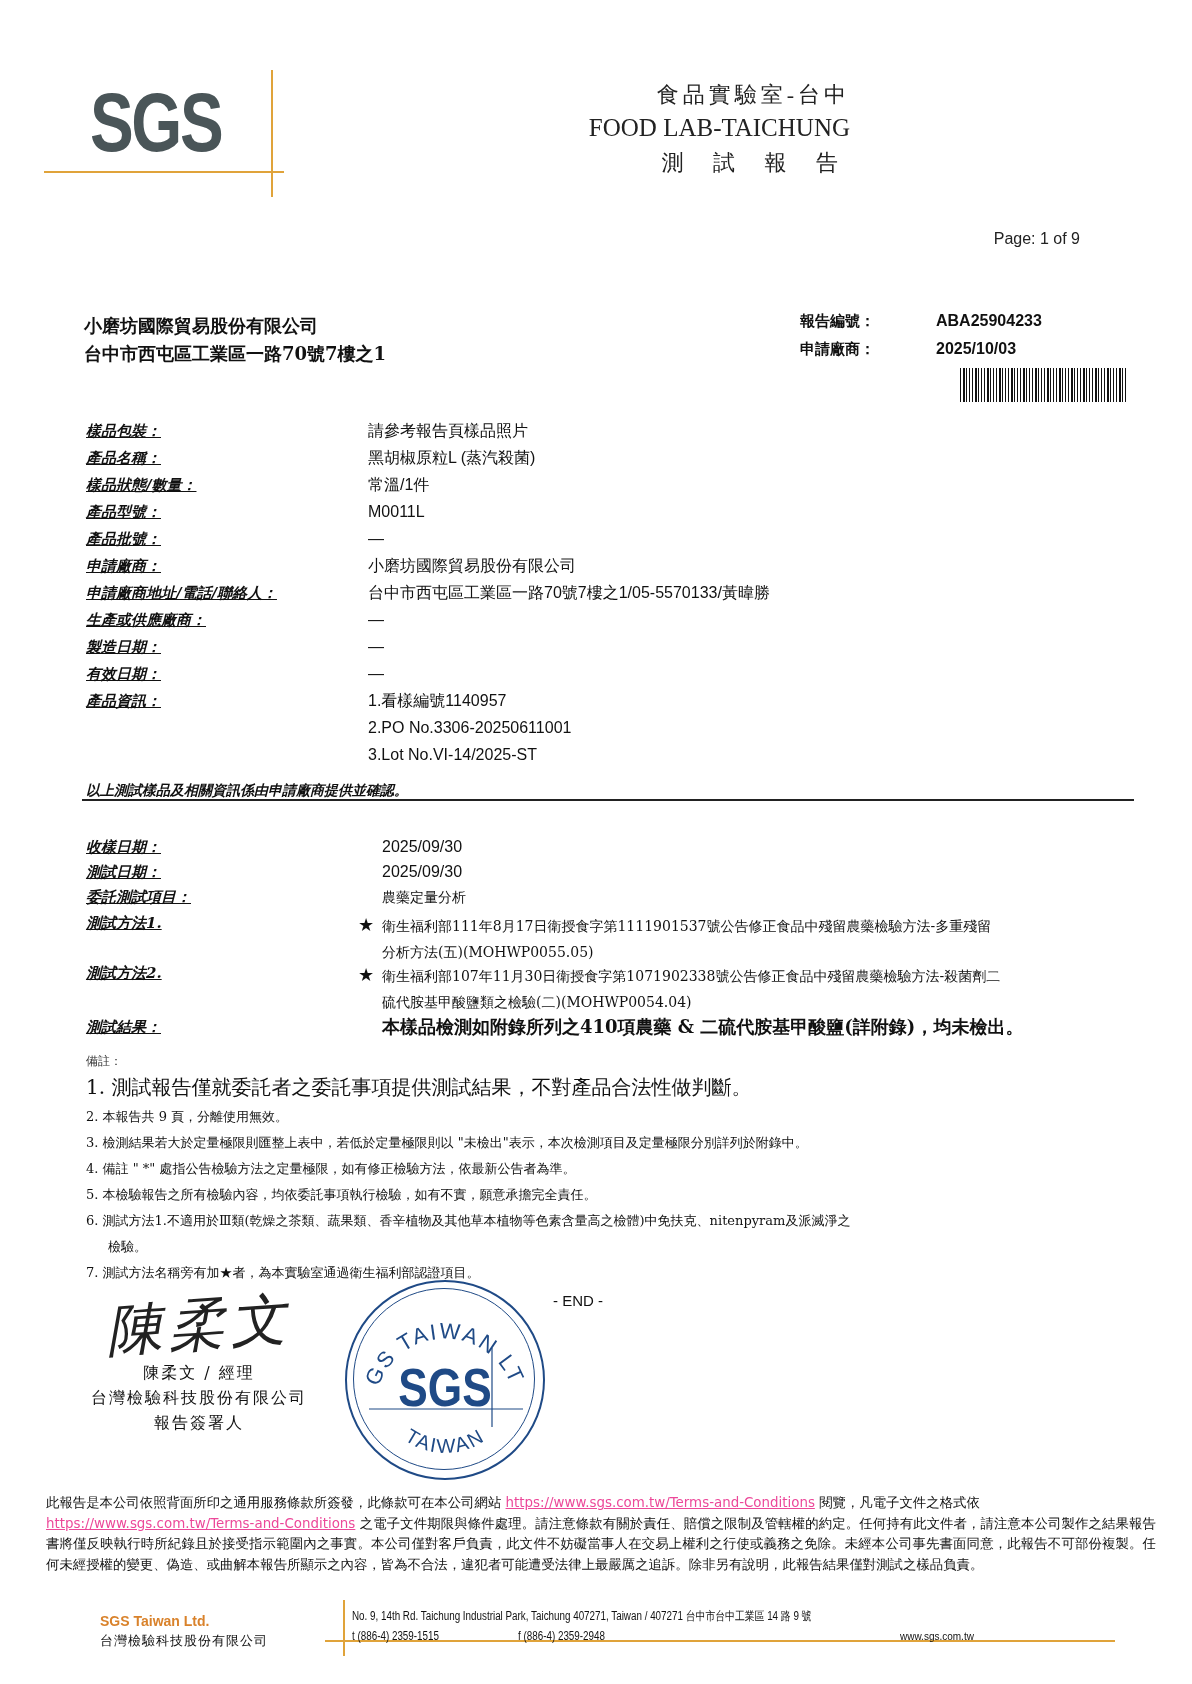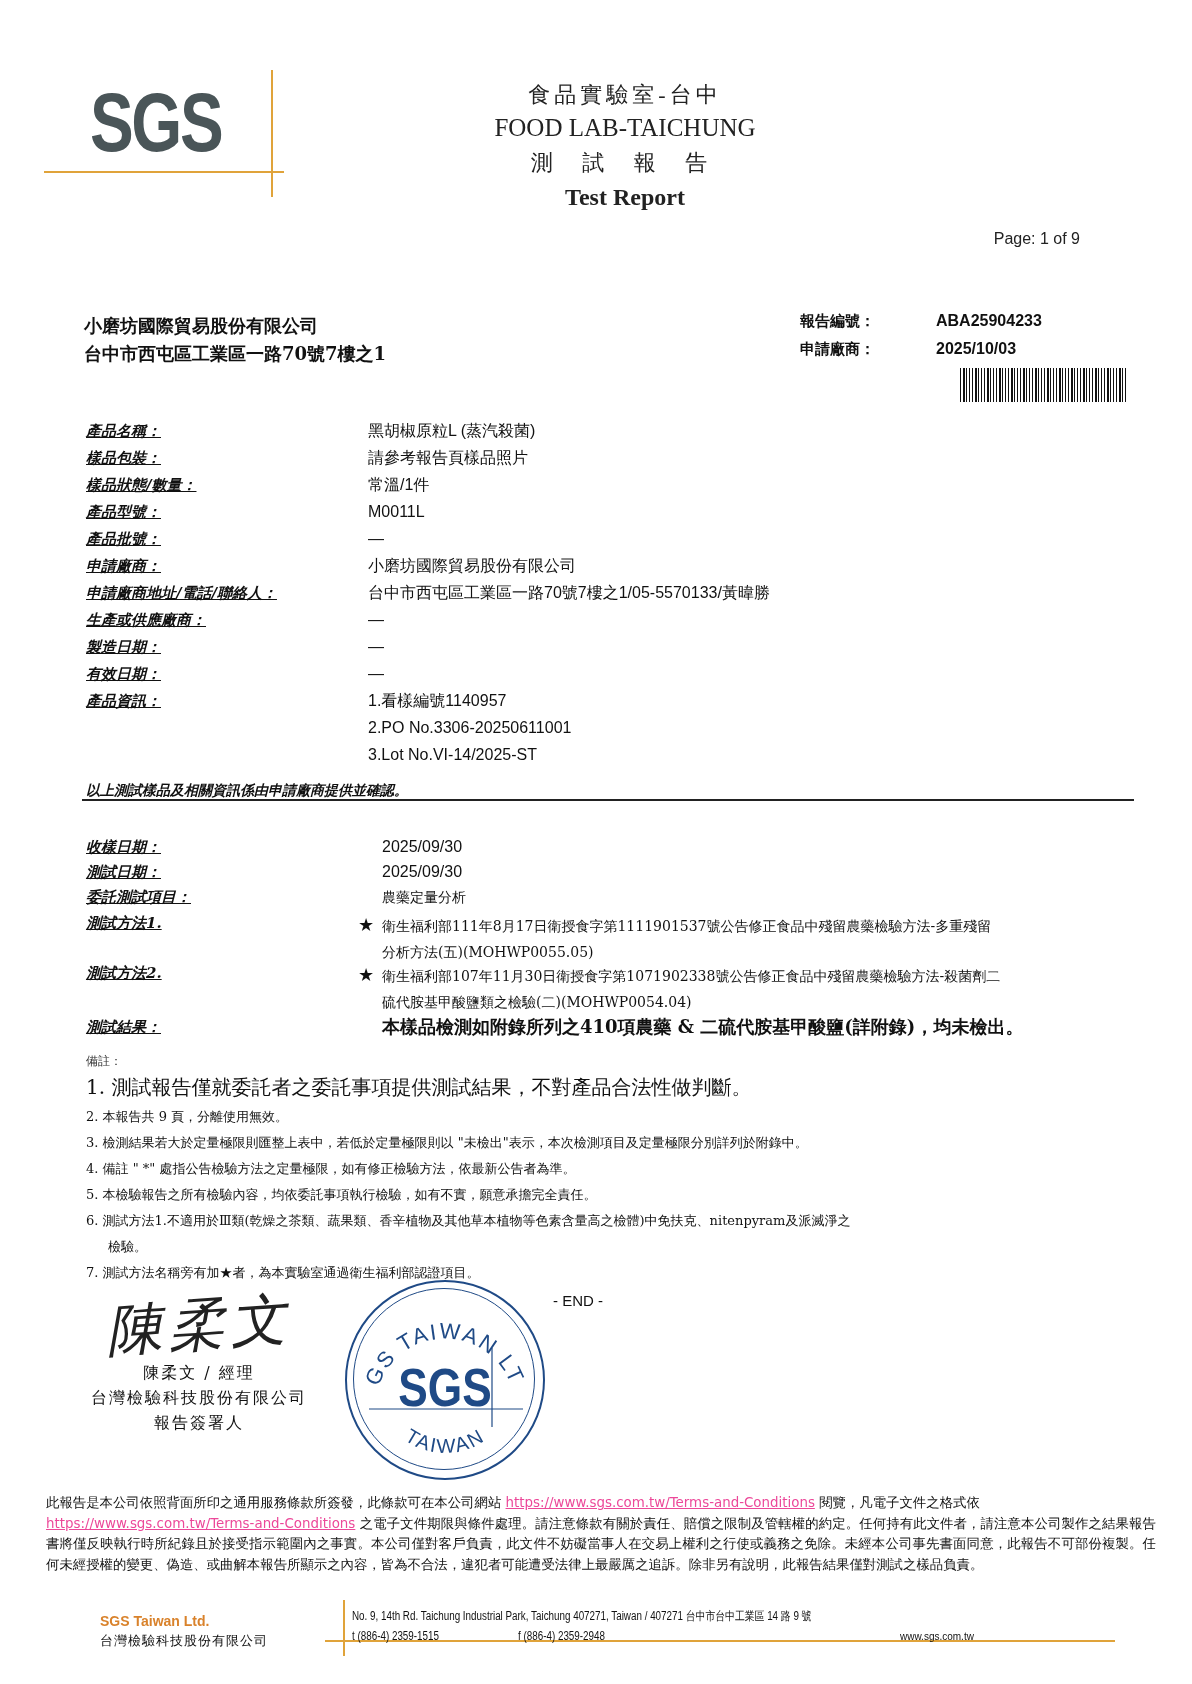--- a/index.html
+++ b/index.html
@@ -5,21 +5,21 @@
   html, body { margin: 0; padding: 0; background: #ffffff; }
   body { width: 1192px; height: 1684px; position: relative; overflow: hidden; color: #111; font-family: "DejaVu Serif", serif; }
   .abs { position: absolute; }
 
   
   .logo-wrap { left: 44px; top: 68px; width: 240px; height: 130px; }
   .logo-text { position: absolute; left: 46px; top: 12px; font-family: "Liberation Sans", sans-serif; font-weight: bold; font-size: 84px; letter-spacing: -3px; color: #4a5558; transform: scaleX(0.78); transform-origin: left top; line-height: 1; }
   .logo-hline { position: absolute; left: 0; top: 103px; width: 240px; height: 2px; background: #e0a33a; }
   .logo-vline { position: absolute; left: 227px; top: 2px; width: 2px; height: 127px; background: #e0a33a; }
 
-  .title-block { left: 400px; top: 80px; width: 450px; text-align: center; font-family: "Liberation Serif", serif; color: #222; }
+  .title-block { left: 400px; top: 80px; width: 450px; text-align: right; font-family: "Liberation Serif", serif; color: #222; }
   .title-block .zh1 { font-size: 22px; letter-spacing: 4px; line-height: 30px; }
   .title-block .en1 { font-size: 25px; line-height: 36px; }
   .title-block .zh2 { font-size: 22px; letter-spacing: 12px; line-height: 34px; }
   .title-block .en2 { font-size: 24px; font-weight: bold; line-height: 34px; }
 
   .page-num { right: 112px; top: 230px; font-family: "Liberation Sans", sans-serif; font-size: 16px; color: #222; }
 
   
   .client { left: 84px; top: 312px; font-family: "DejaVu Serif", serif; font-weight: bold; font-size: 18px; line-height: 28px; }
   .report-meta { left: 800px; top: 312px; }
@@ -87,21 +87,20 @@
 <div class="abs logo-wrap">
   <div class="logo-text">SGS</div>
   <div class="logo-hline"></div>
   <div class="logo-vline"></div>
 </div>
 
 <div class="abs title-block">
   <div class="zh1">食品實驗室-台中</div>
   <div class="en1">FOOD LAB-TAICHUNG</div>
   <div class="zh2">測 試 報 告</div>
-  <div class="en2">Test Report</div>
 </div>
 
 <div class="abs page-num">Page: 1 of 9</div>
 
 <div class="abs client">
   <div>小磨坊國際貿易股份有限公司</div>
   <div>台中市西屯區工業區一路70號7樓之1</div>
 </div>
 
 <div class="abs report-meta">
@@ -111,26 +110,26 @@
   </div>
   <div class="meta-row">
     <span class="meta-label">申請廠商：</span>
     <span class="meta-value">2025/10/03</span>
   </div>
 </div>
 <div class="abs barcode"></div>
 
 <div class="abs fields">
   <div class="frow">
+      <span class="flabel">樣品包裝：</span>
+      <span class="fvalue">請參考報告頁樣品照片</span>
+    </div>
+  <div class="frow">
       <span class="flabel">產品名稱：</span>
       <span class="fvalue">黑胡椒原粒L (蒸汽殺菌)</span>
-    </div>
-  <div class="frow">
-      <span class="flabel">樣品包裝：</span>
-      <span class="fvalue">請參考報告頁樣品照片</span>
     </div>
   <div class="frow">
       <span class="flabel">樣品狀態/數量：</span>
       <span class="fvalue">常溫/1件</span>
     </div>
   <div class="frow">
       <span class="flabel">產品型號：</span>
       <span class="fvalue">M0011L</span>
     </div>
   <div class="frow">

